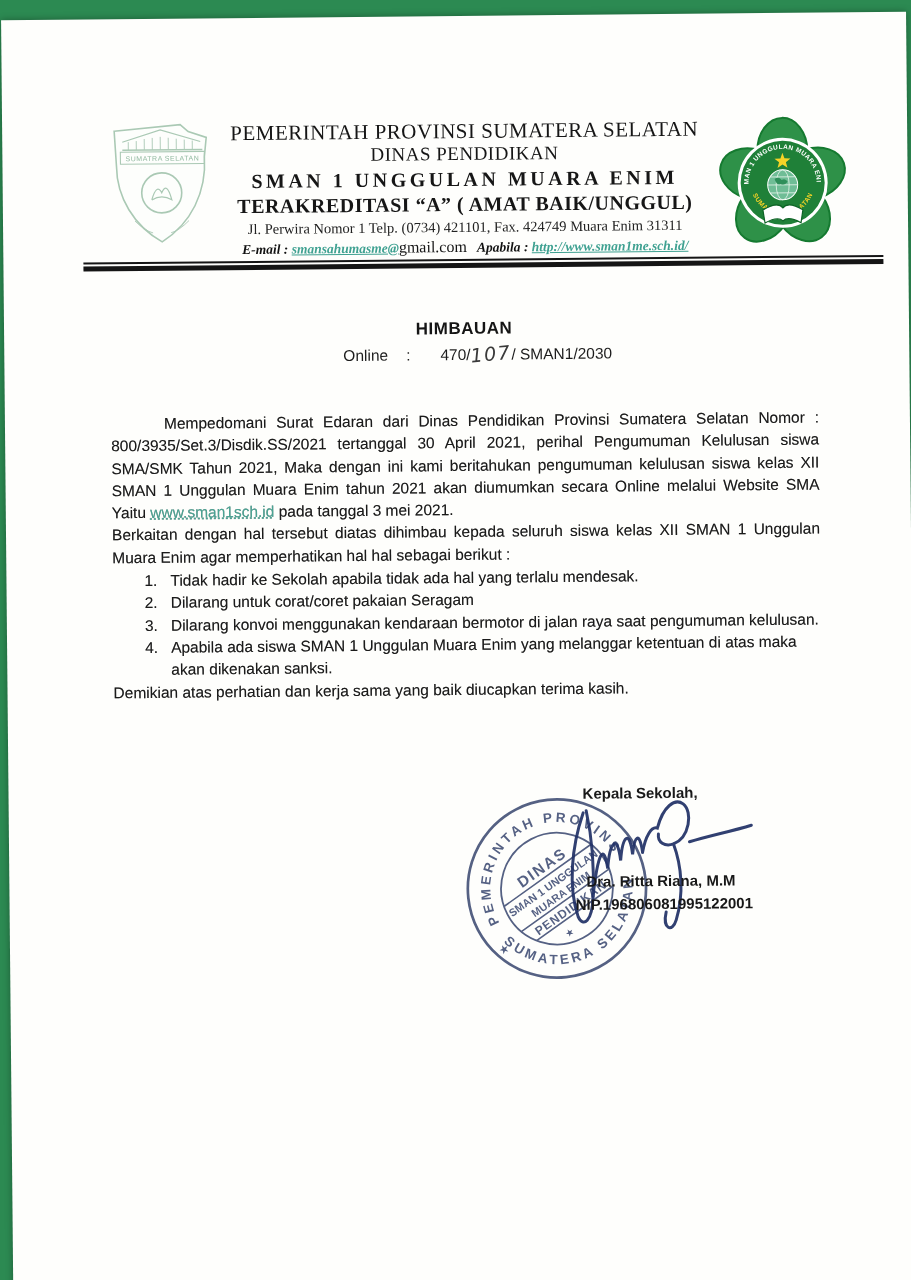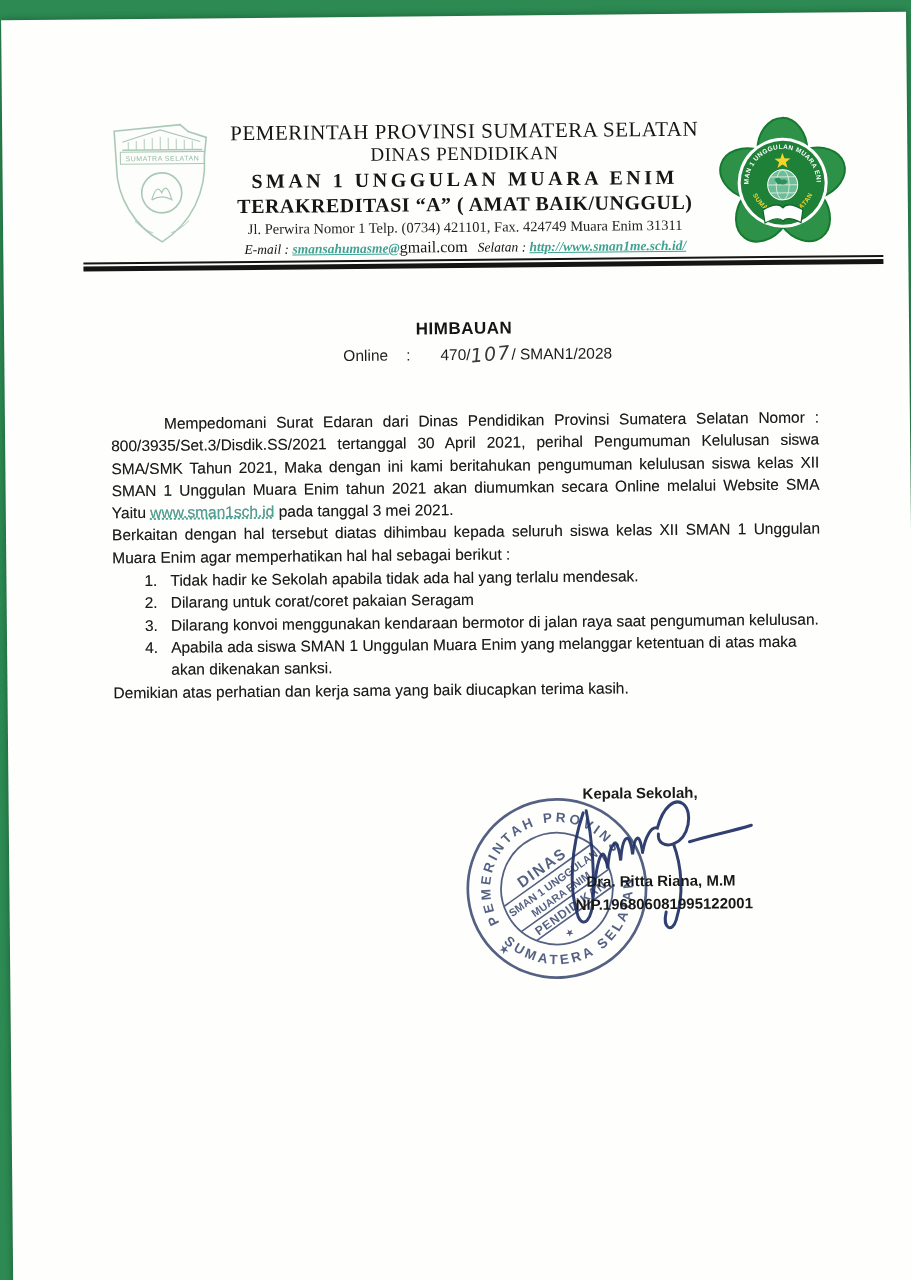--- a/index.html
+++ b/index.html
@@ -11,21 +11,21 @@
   }
   .abs{position:absolute;}
   
   .lh-line{width:500px;left:212px;text-align:center;color:#161616;font-family:"Liberation Serif",serif;white-space:nowrap;}
   .lh1{top:103px;font-size:21px;letter-spacing:.5px;}
   .lh2{top:127px;font-size:19px;letter-spacing:.5px;}
   .lh3{top:152px;font-size:20px;font-weight:bold;letter-spacing:3.5px;}
   .lh4{top:177px;font-size:20px;font-weight:bold;letter-spacing:.5px;}
   .lh5{top:203px;font-size:14.5px;color:#222;}
   .lh6{top:222px;font-size:13.5px;color:#111;}
-  .lh6 .lbl{font-family:"Liberation Serif",serif;font-weight:normal;font-style:italic;margin-top:32px;}
+  .lh6 .lbl{font-family:"Liberation Serif",serif;font-weight:bold;font-style:italic;margin-top:32px;}
   .teal-link{color:#3fa191;font-style:italic;text-decoration:underline;font-weight:bold;}
   .gmail{font-family:"Liberation Serif",serif;font-size:16px;color:#141414;}
   .divider{left:80px;top:243px;width:800px;height:10px;}
   .divider .thin{height:2px;background:#151515;}
   .divider .thick{height:5px;background:#151515;margin-top:2px;}
   
   .doc-title{left:106px;top:303px;width:708px;text-align:center;font-size:17px;font-weight:bold;letter-spacing:.5px;color:#151515;}
   .nomer-line{left:339px;top:326px;font-size:15.5px;color:#1c1c1c;white-space:nowrap;}
   .nomer-line .colon{margin-left:18px;}
   .nomer-line .numgrp{margin-left:30px;}
@@ -70,21 +70,21 @@
   </svg>
 
   <div class="abs lh-line lh1">PEMERINTAH PROVINSI SUMATERA SELATAN</div>
   <div class="abs lh-line lh2">DINAS PENDIDIKAN</div>
   <div class="abs lh-line lh3">SMAN 1 UNGGULAN MUARA  ENIM</div>
   <div class="abs lh-line lh4">TERAKREDITASI “A” ( AMAT BAIK/UNGGUL)</div>
   <div class="abs lh-line lh5">Jl. Perwira Nomor 1 Telp. (0734) 421101, Fax. 424749 Muara Enim 31311</div>
   <div class="abs lh-line lh6">
     <span class="lbl">E-mail :</span>
     <span class="teal-link">smansahumasme@</span><span class="gmail">gmail.com</span>
-    &nbsp;&nbsp;<span class="lbl">Selatan :</span>
+    &nbsp;&nbsp;<span class="lbl">Apabila :</span>
     <span class="teal-link">http://www.sman1me.sch.id/</span>
   </div>
 
   <svg class="abs logo-right" width="132" height="138" viewBox="0 0 132 138">
     <g fill="#2e9148" stroke="#157a30" stroke-width="2">
       <ellipse cx="66" cy="38" rx="25" ry="33"></ellipse>
       <ellipse cx="96" cy="61" rx="25" ry="33" transform="rotate(72 96 61)"></ellipse>
       <ellipse cx="85" cy="98" rx="25" ry="33" transform="rotate(144 85 98)"></ellipse>
       <ellipse cx="47" cy="98" rx="25" ry="33" transform="rotate(216 47 98)"></ellipse>
       <ellipse cx="36" cy="61" rx="25" ry="33" transform="rotate(288 36 61)"></ellipse>
@@ -111,21 +111,21 @@
     <path d="M46,97 C56,91 63,91 66,95 C69,91 76,91 86,97 L84,110 C75,105 69,105 66,108 C63,105 57,105 48,110 Z" fill="#ffffff" stroke="#0e6326" stroke-width="1.2"></path>
   </svg>
 
   <div class="abs divider">
     <div class="thin"></div>
     <div class="thick"></div>
   </div>
 
   <div class="abs doc-title">HIMBAUAN</div>
   <div class="abs nomer-line">
-    <span>Online</span><span class="colon">:</span><span class="numgrp"><span>470/</span><span class="handwritten">107</span><span>/ SMAN1/2028</span></span>
+    <span>Online</span><span class="colon">:</span><span class="numgrp"><span>470/</span><span class="handwritten">107</span><span>/ SMAN1/2030</span></span>
   </div>
 
   <div class="abs body-text">
     <p class="p1"><span>Mempedomani Surat Edaran dari Dinas Pendidikan Provinsi Sumatera Selatan Nomor : 800/3935/Set.3/Disdik.SS/2021 tertanggal 30 April 2021, perihal Pengumuman Kelulusan siswa SMA/SMK Tahun 2021, Maka dengan ini kami beritahukan pengumuman kelulusan siswa kelas XII SMAN 1 Unggulan Muara Enim tahun 2021 akan diumumkan secara Online melalui Website SMA Yaitu </span><span class="body-link">www.sman1sch.id</span><span> pada tanggal 3 mei 2021.</span></p>
     <p>Berkaitan dengan hal tersebut diatas dihimbau kepada seluruh siswa kelas XII SMAN 1 Unggulan Muara Enim agar memperhatikan hal hal sebagai berikut :</p>
     <ol class="himbauan-list">
       <li>
           <span class="num">1.</span>
           <span class="itext">Tidak hadir ke Sekolah apabila tidak ada hal yang terlalu mendesak.</span>
         </li>

